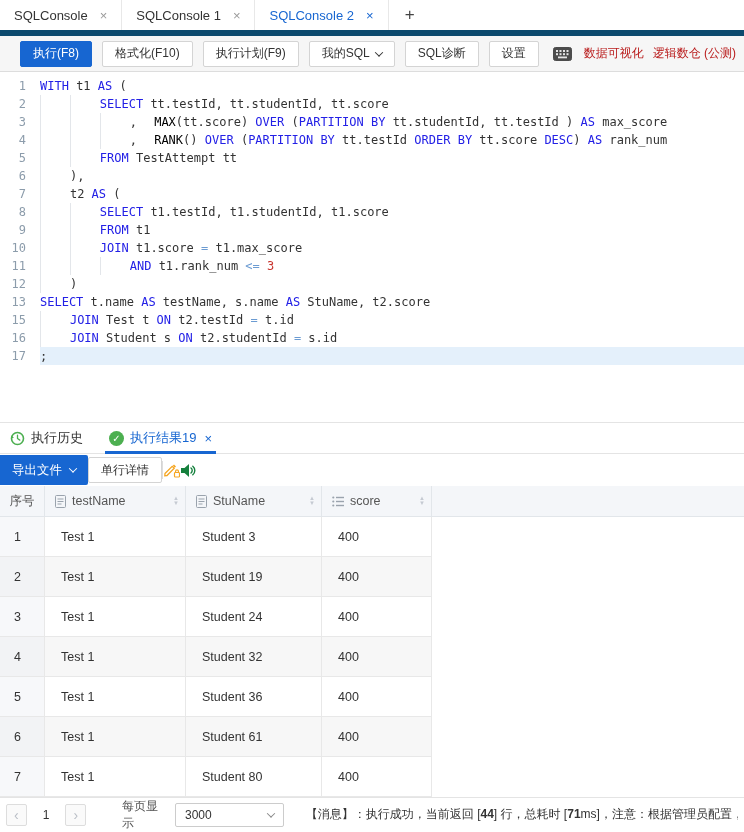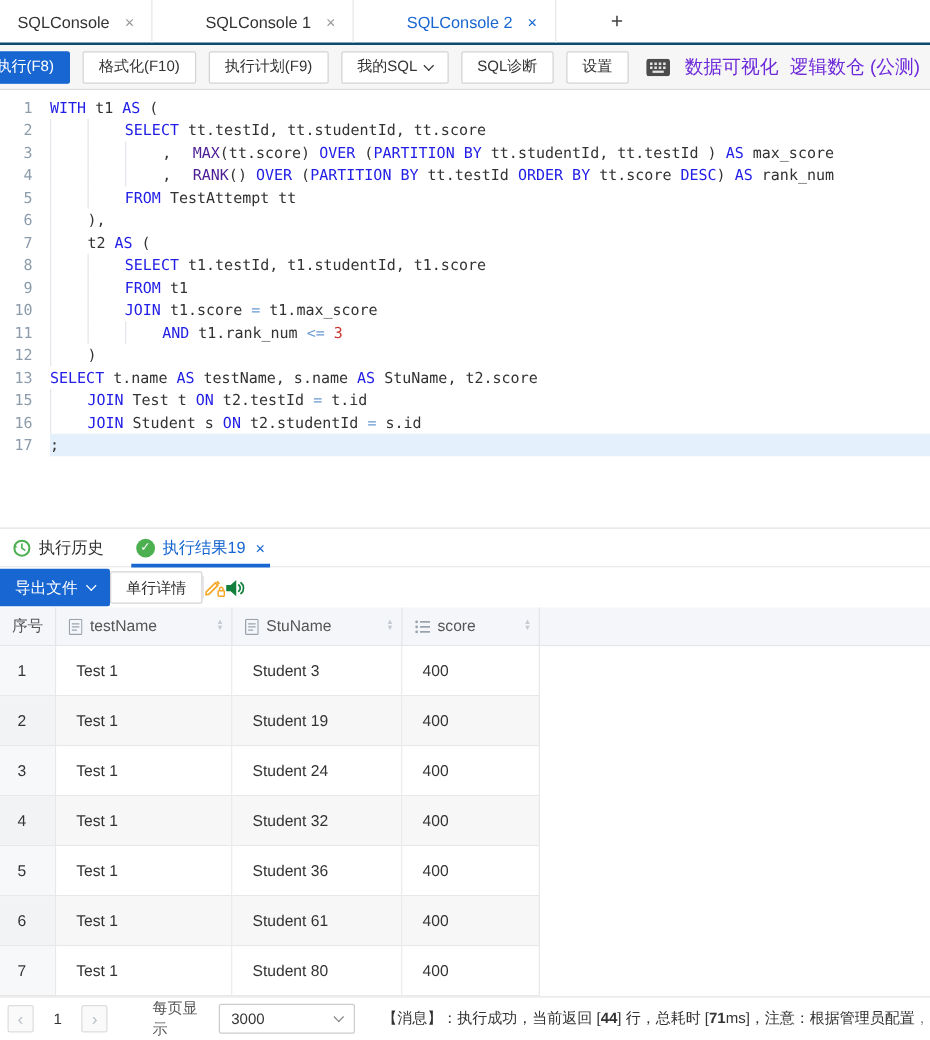--- a/index.html
+++ b/index.html
@@ -1,51 +1,51 @@
 <!DOCTYPE html>
 <html><head>
 <meta charset="utf-8">
 <style>
   * { margin:0; padding:0; box-sizing:border-box; }
   html,body { width:744px; height:832px; overflow:hidden; background:#fff;
               font-family:"Liberation Sans", sans-serif; color:#333; }
 
   
-  .tabbar { height:36px; display:flex; align-items:stretch; border-bottom:2px solid #0c4a6e; background:#fff;gap:28px; }
+  .tabbar { height:36px; display:flex; align-items:stretch; border-bottom:6px solid #0c4a6e; background:#fff; }
   .etab { display:flex; align-items:center; padding:0 14px; font-size:13px; color:#333;
           border-right:1px solid #e8e8e8; cursor:pointer; }
   .etab .x { margin-left:12px; color:#9a9a9a; font-size:13px; }
   .etab.active { color:#1766d1; }
   .etab.active .x { color:#1766d1; }
   .tab-add { width:42px; display:flex; align-items:center; justify-content:center;
              font-size:17px; color:#444; cursor:pointer; }
 
   
   .toolbar { height:36px; background:#f6f6f6; border-bottom:1px solid #dddddd;
              display:flex; align-items:center; padding:0 8px; gap:10px;justify-content:flex-end; }
   .btn { height:26px; display:inline-flex; align-items:center; gap:6px; padding:0 12px;
          background:#fff; border:1px solid #d4d4d4; border-radius:2px; font-size:12px;
          color:#333; cursor:pointer; white-space:nowrap; }
   .btn-primary { background:#1766d1; border-color:#1766d1; color:#fff; }
   .caret { width:6px; height:6px; border-right:1.4px solid currentColor; border-bottom:1.4px solid currentColor;
            transform:rotate(45deg) translate(-1px,-1px); display:inline-block; }
-  .tool-link { color:#6d28d9; font-size:15px; cursor:pointer; white-space:nowrap; }
+  .tool-link { color:#b91c1c; font-size:12px; cursor:pointer; white-space:nowrap; }
   .links { display:flex; align-items:center; gap:9px; margin-left:2px; }
   .kbicon { display:inline-flex; margin-left:4px; cursor:pointer; }
 
   
   .editor { height:350px; padding-top:5px; font-family:"DejaVu Sans Mono", monospace;
             font-size:12px; line-height:18px; background:#fff; overflow:hidden; cursor:text; }
   .line { display:flex; height:18px; }
   .ln { width:26px; text-align:right; color:#8c9cab; flex:0 0 26px; user-select:none; }
   .lc { flex:1; white-space:pre; margin-left:14px; color:#333; }
   .line.hl .lc { background:#e4f0fb; }
   .ind { display:inline-block; white-space:pre; border-left:1px solid #e3e6ea; }
   .kw { color:#2320e6; }
-  .fn { color:#4c1d95;padding-left:10px; }
+  .fn { color:#000000;padding-left:10px; }
   .num { color:#c9342e; }
   .op { color:#6b9bd2; }
   .tx { color:#333; }
 
   
   .panel-tabs { height:32px; border-top:1px solid #e4e4e4; border-bottom:1px solid #e4e4e4;
                 display:flex; align-items:stretch; padding-left:10px; gap:26px; background:#fff; }
   .ptab { display:flex; align-items:center; gap:6px; font-size:13px; color:#333; cursor:pointer; position:relative; }
   .ptab.active { color:#1766d1; }
   .ptab.active::after { content:""; position:absolute; left:-4px; right:-4px; bottom:-1px; height:3px; background:#1766d1; }

